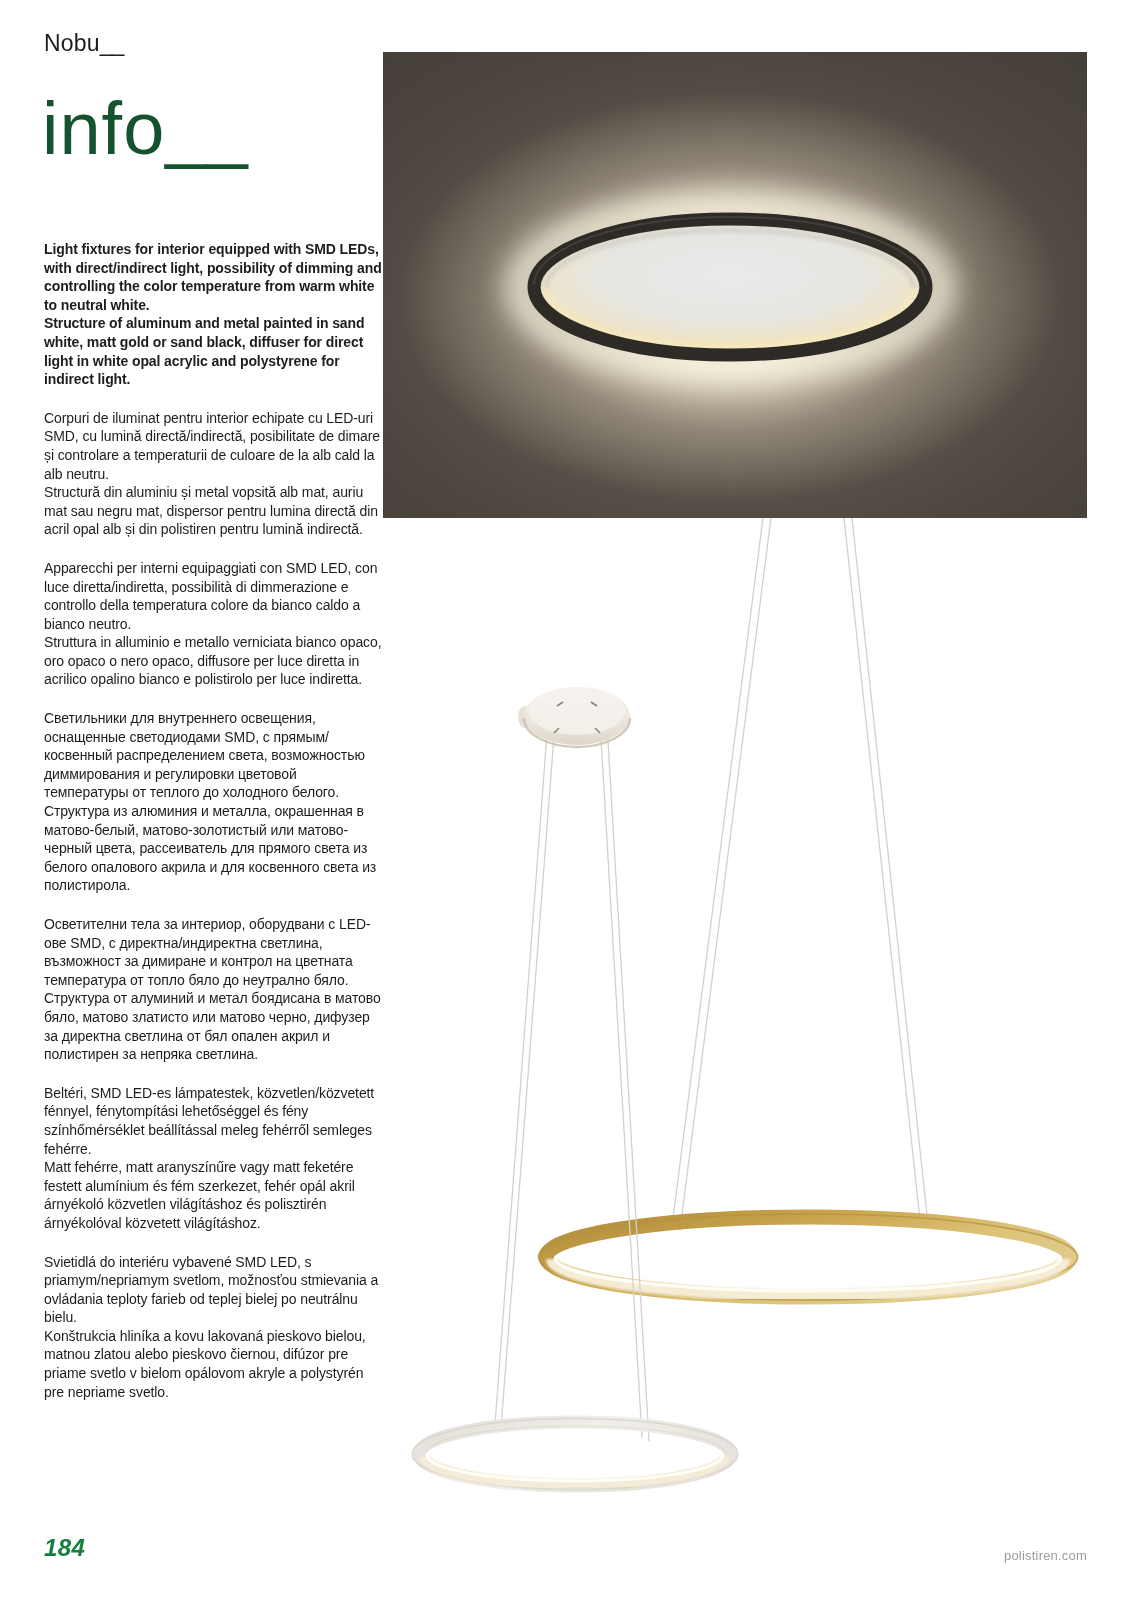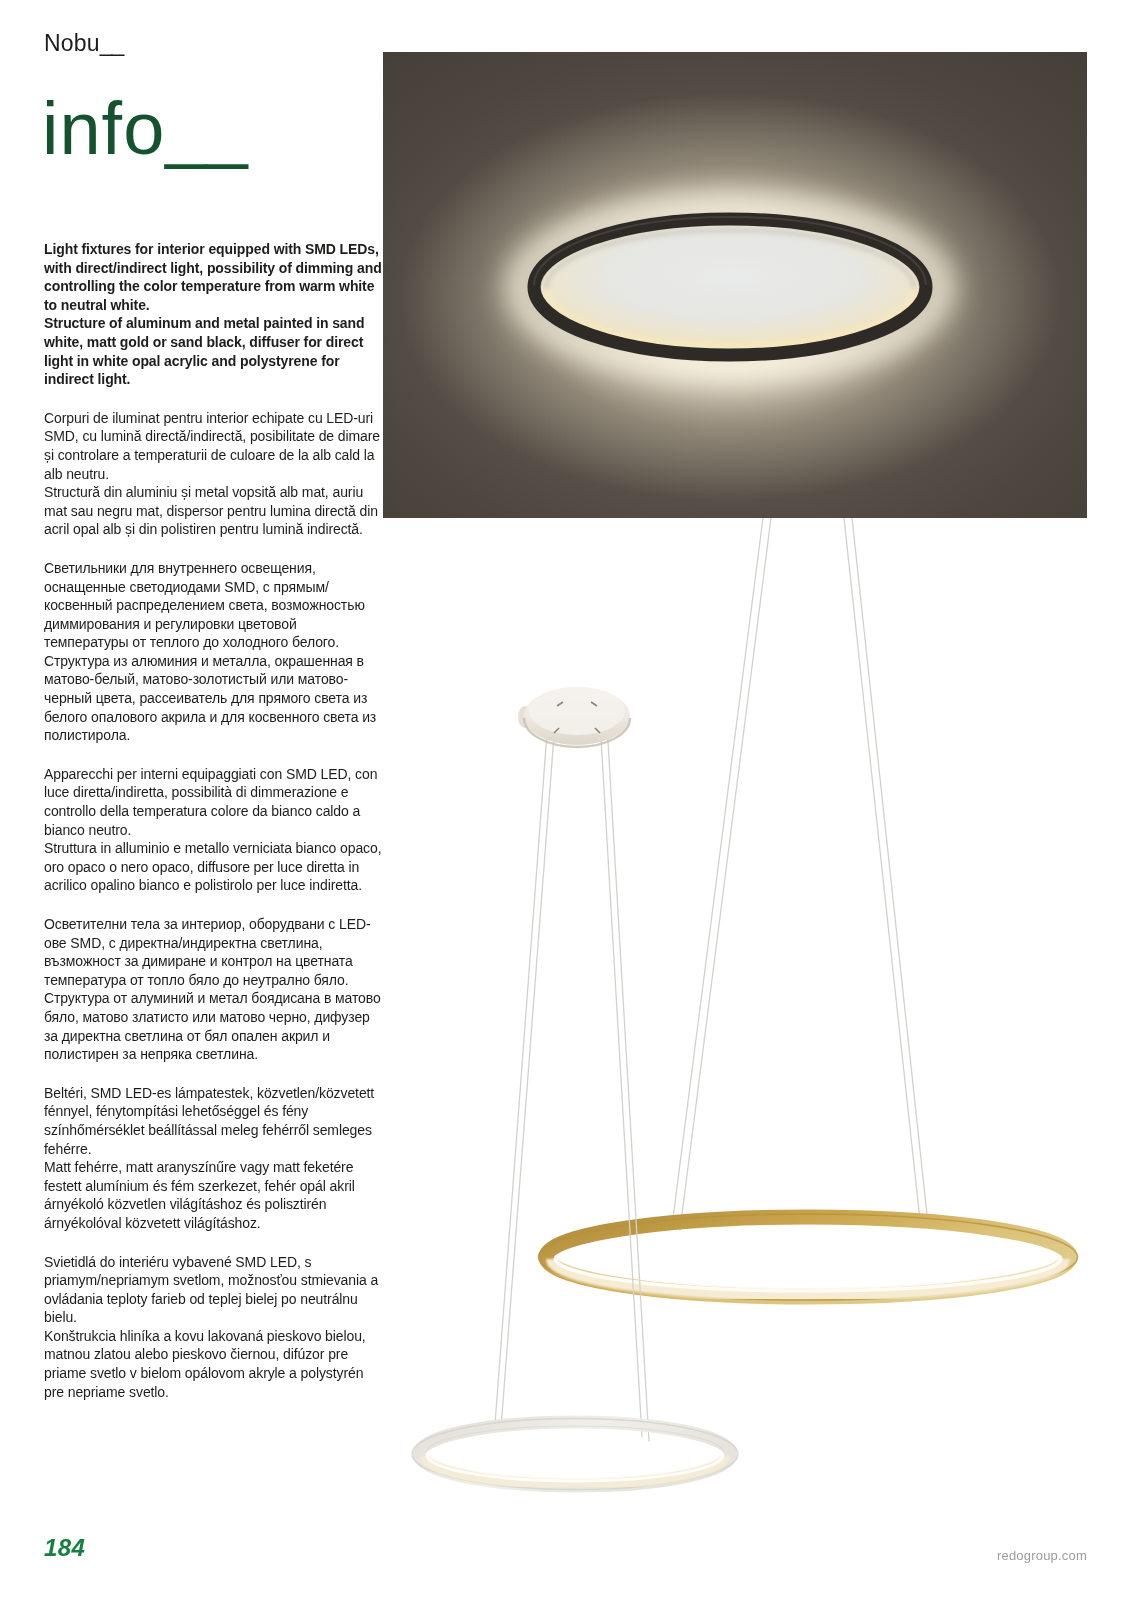--- a/index.html
+++ b/index.html
@@ -45,24 +45,24 @@
 
 <div class="brand"><span>Nobu</span><span class="suffix">__</span></div>
 
 <h1 class="page-title" style="margin:0;font-weight:200;"><span>info</span><span class="suffix">__</span></h1>
 
 <div class="text-col">
   <p class="para para-bold">Light fixtures for interior equipped with SMD LEDs, with direct/indirect light, possibility of dimming and controlling the color temperature from warm white to neutral white.
 Structure of aluminum and metal painted in sand white, matt gold or sand black, diffuser for direct light in white opal acrylic and polystyrene for indirect light.</p>
   <p class="para">Corpuri de iluminat pentru interior echipate cu LED-uri SMD, cu lumină directă/indirectă, posibilitate de dimare și controlare a temperaturii de culoare de la alb cald la alb neutru.
 Structură din aluminiu și metal vopsită alb mat, auriu mat sau negru mat, dispersor pentru lumina directă din acril opal alb și din polistiren pentru lumină indirectă.</p>
+  <p class="para">Apparecchi per interni equipaggiati con SMD LED, con luce diretta/indiretta, possibilità di dimmerazione e controllo della temperatura colore da bianco caldo a bianco neutro.
+Struttura in alluminio e metallo verniciata bianco opaco, oro opaco o nero opaco, diffusore per luce diretta in acrilico opalino bianco e polistirolo per luce indiretta.</p>
   <p class="para">Светильники для внутреннего освещения, оснащенные светодиодами SMD, с прямым/косвенный распределением света, возможностью диммирования и регулировки цветовой температуры от теплого до холодного белого.
 Структура из алюминия и металла, окрашенная в матово-белый, матово-золотистый или матово-черный цвета, рассеиватель для прямого света из белого опалового акрила и для косвенного света из полистирола.</p>
-  <p class="para">Apparecchi per interni equipaggiati con SMD LED, con luce diretta/indiretta, possibilità di dimmerazione e controllo della temperatura colore da bianco caldo a bianco neutro.
-Struttura in alluminio e metallo verniciata bianco opaco, oro opaco o nero opaco, diffusore per luce diretta in acrilico opalino bianco e polistirolo per luce indiretta.</p>
   <p class="para">Осветителни тела за интериор, оборудвани с LED-ове SMD, с директна/индиректна светлина, възможност за димиране и контрол на цветната температура от топло бяло до неутрално бяло.
 Структура от алуминий и метал боядисана в матово бяло, матово златисто или матово черно, дифузер за директна светлина от бял опален акрил и полистирен за непряка светлина.</p>
   <p class="para">Beltéri, SMD LED-es lámpatestek, közvetlen/közvetett fénnyel, fénytompítási lehetőséggel és fény színhőmérséklet beállítással meleg fehérről semleges fehérre.
 Matt fehérre, matt aranyszínűre vagy matt feketére festett alumínium és fém szerkezet, fehér opál akril árnyékoló közvetlen világításhoz és polisztirén árnyékolóval közvetett világításhoz.</p>
   <p class="para">Svietidlá do interiéru vybavené SMD LED, s priamym/nepriamym svetlom, možnosťou stmievania a ovládania teploty farieb od teplej bielej po neutrálnu bielu.
 Konštrukcia hliníka a kovu lakovaná pieskovo bielou, matnou zlatou alebo pieskovo čiernou, difúzor pre priame svetlo v bielom opálovom akryle a polystyrén pre nepriame svetlo.</p>
 </div>
 
 <div class="photo-top">
   <svg viewBox="0 0 704 466" preserveAspectRatio="none">
@@ -171,13 +171,13 @@
       <ellipse cx="192" cy="936" rx="156" ry="32" fill="none" stroke="url(#whiteBand)" stroke-width="13"></ellipse>
       <ellipse cx="192" cy="936" rx="163" ry="35.5" fill="none" stroke="#d5d2cb" stroke-width="1.4" opacity="0.8"></ellipse>
       <path d="M42,938 A150,28 0 0 0 342,938" fill="none" stroke="#f4ecd6" stroke-width="10" filter="url(#pb1)"></path>
       <path d="M44,937 A148,26 0 0 0 340,937" fill="none" stroke="#fefdf8" stroke-width="3"></path>
       <path d="M43,935 A149,27 0 0 1 341,935" fill="none" stroke="#dad7d0" stroke-width="1.2" opacity="0.7"></path>
     </g>
   </svg>
 </div>
 
 <div class="page-number">184</div>
-<div class="website">redogroup.com</div>
+<div class="website">polistiren.com</div>
 
 </body></html>

